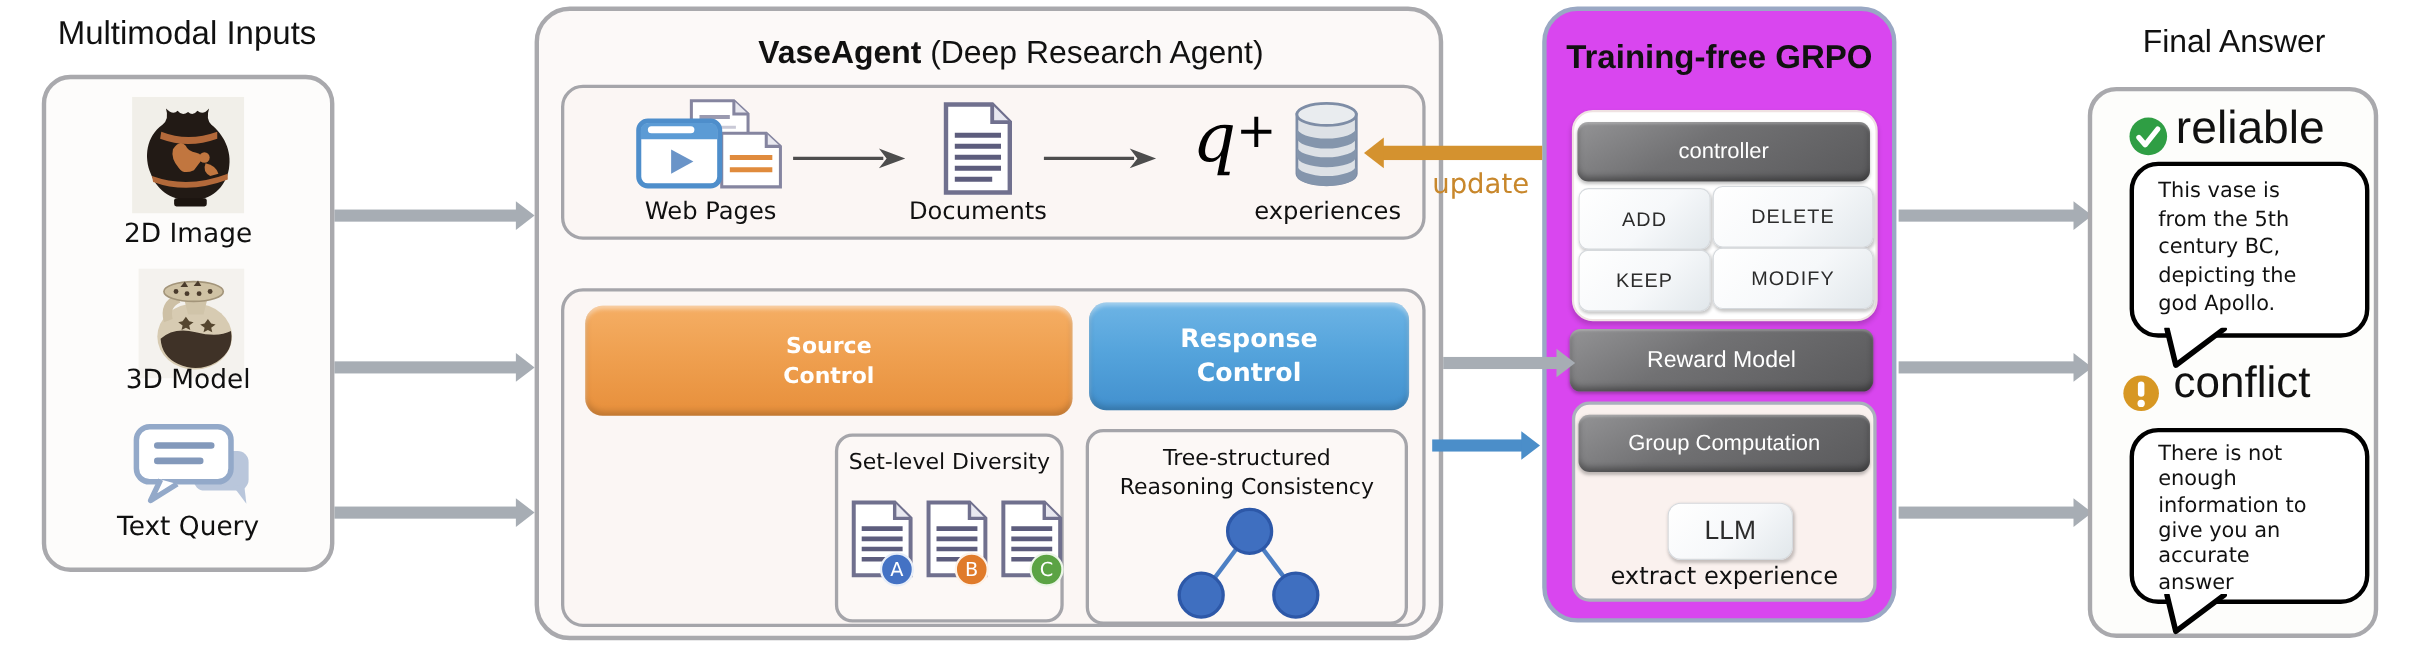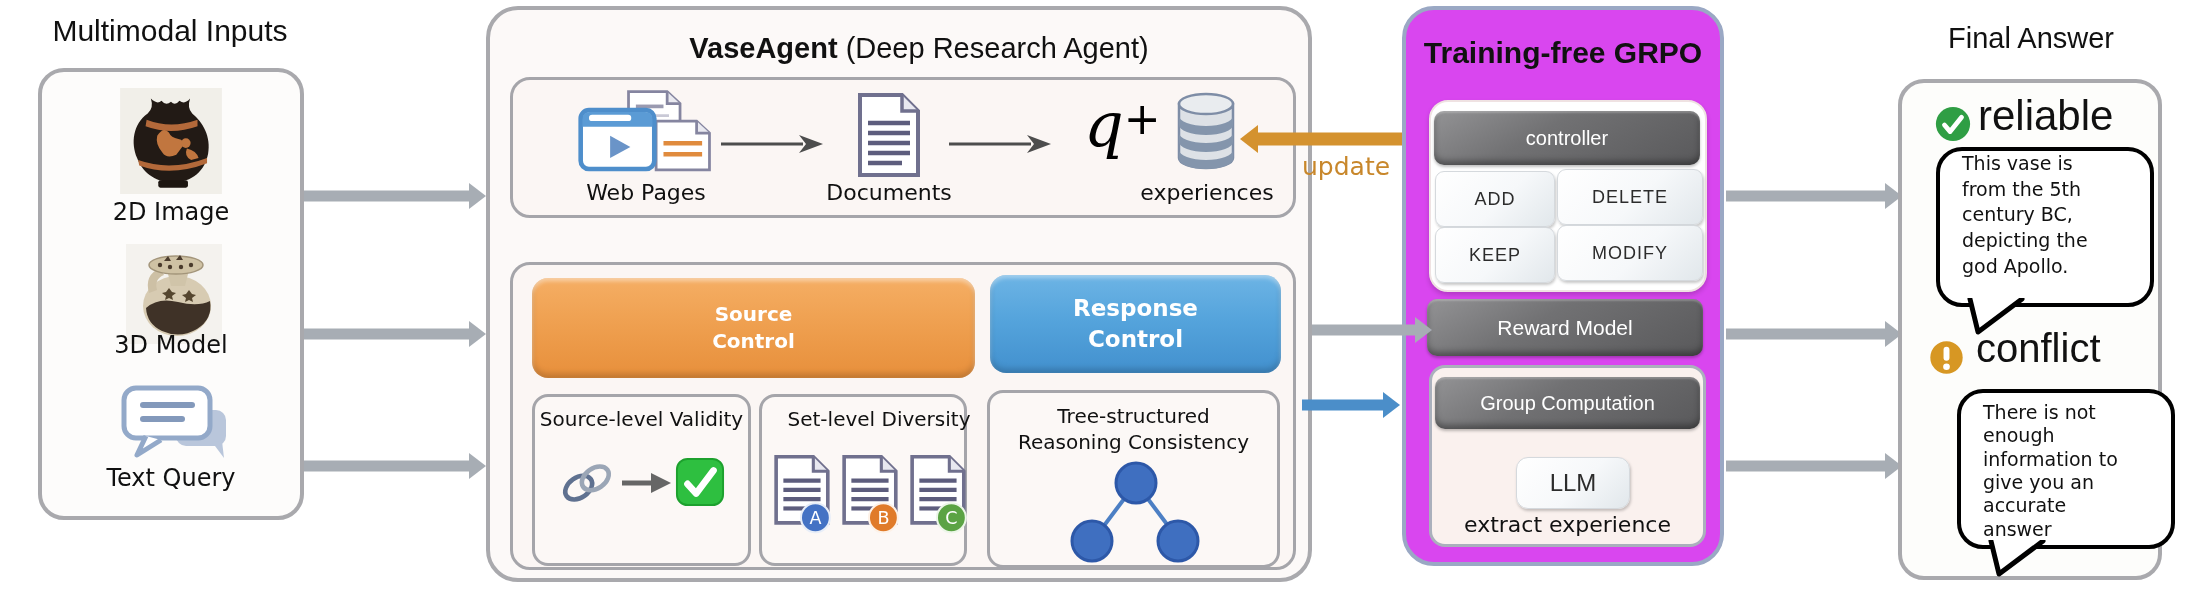--- a/index.html
+++ b/index.html
@@ -179,38 +179,23 @@
       <div class="btn-orange" style="left:19px;top:13px;width:443px;height:100px;">
         <span>Source</span>
         <span>Control</span>
       </div>
 
       <div class="btn-blue" style="left:477px;top:10px;width:291px;height:98px;">
         <span>Response</span>
         <span>Control</span>
       </div>
 
-      <div class="minibox" style="left:19px;top:129px;width:219px;height:172px;">
-        <div class="comic abs ctr" style="left:0;top:10px;width:100%;font-size:20px;">Source-level Validity</div>
-        <svg class="abs" style="left:22px;top:62px;" width="60" height="48" viewBox="0 0 64 52">
-          <ellipse cx="23" cy="31" rx="16" ry="11" transform="rotate(-35 23 31)" fill="none" stroke="#5f7190" stroke-width="5"></ellipse>
-          <ellipse cx="41" cy="21" rx="16" ry="11" transform="rotate(-35 41 21)" fill="none" stroke="#9ba6b6" stroke-width="5"></ellipse>
-        </svg>
-        <svg class="abs" style="left:86px;top:75px;" width="52" height="22" viewBox="0 0 52 22">
-          <line x1="1" y1="11" x2="34" y2="11" stroke="#666" stroke-width="5"></line>
-          <path d="M30 1 L50 11 L30 21 z" fill="#666"></path>
-        </svg>
-        <svg class="abs" style="left:140px;top:60px;" width="50" height="50" viewBox="0 0 52 52">
-          <rect x="2" y="2" width="48" height="48" rx="11" fill="#2ebf40" stroke="#1da12e" stroke-width="2"></rect>
-          <path d="M13 28 l9 10 l18 -24" fill="none" stroke="#fff" stroke-width="7" stroke-linecap="round" stroke-linejoin="round"></path>
-        </svg>
-      </div>
 
       <div class="minibox" style="left:246px;top:129px;width:208px;height:172px;">
-        <div class="comic abs ctr" style="left:0;top:10px;width:100%;font-size:20px;padding-left:16px;">Set-level Diversity</div>
+        <div class="comic abs ctr" style="left:0;top:10px;width:100%;font-size:20px;">Set-level Diversity</div>
         <svg class="abs" style="left:10px;top:50px;" width="62" height="94" viewBox="0 0 60 78">
           <path d="M4 3 h36 l14 14 v50 h-50 z" fill="#fff" stroke="#70708e" stroke-width="3.5"></path>
           <path d="M40 3 v14 h14" fill="#e8e8f0" stroke="#70708e" stroke-width="3"></path>
           <line x1="11" y1="26" x2="47" y2="26" stroke="#5d5d7d" stroke-width="4"></line>
           <line x1="11" y1="35" x2="47" y2="35" stroke="#5d5d7d" stroke-width="4"></line>
           <line x1="11" y1="44" x2="47" y2="44" stroke="#5d5d7d" stroke-width="4"></line>
           <line x1="11" y1="53" x2="40" y2="53" stroke="#5d5d7d" stroke-width="4"></line>
           <circle cx="42" cy="62" r="14" fill="#4472c4" stroke="#e8eef8" stroke-width="2"></circle>
           <text x="42" y="68" font-size="17" fill="#fff" text-anchor="middle" font-family="DejaVu Sans">A</text>
         </svg>
@@ -307,38 +292,38 @@
   <div class="abs head ctr" style="left:1900px;top:22px;width:262px;font-size:29px;">Final Answer</div>
 
   <div class="panel" style="left:1898px;top:79px;width:264px;height:501px;border-radius:26px;background:#fdfdfb;">
 
     <svg class="abs" style="left:32px;top:22px;" width="38" height="38" viewBox="0 0 40 40">
       <circle cx="20" cy="20" r="18" fill="#2f9e44"></circle>
       <path d="M11 21 l6 7 l12 -15" stroke="#fff" stroke-width="5" fill="none" stroke-linecap="round" stroke-linejoin="round"></path>
     </svg>
     <div class="abs head" style="left:76px;top:9px;font-size:42px;">reliable</div>
 
-    <div class="bubble" style="left:34px;top:64px;width:218px;height:160px;padding:0 36px 6px 22px;
+    <div class="bubble" style="left:34px;top:64px;width:218px;height:160px;padding:10px 36px 6px 22px;
          font-size:19px;line-height:1.35;">
       <span>This vase is from the 5th century BC, depicting the god Apollo.</span>
       <svg class="tail" viewBox="0 0 62 38">
         <path d="M6 1 L14 34 L58 1 Z" fill="#ffffff" stroke="none"></path>
         <path d="M6 1 L14 34 L58 1" fill="none" stroke="#000" stroke-width="5" stroke-linecap="round" stroke-linejoin="round"></path>
       </svg>
     </div>
 
     <svg class="abs" style="left:26px;top:256px;" width="37" height="37" viewBox="0 0 40 40">
       <circle cx="20" cy="20" r="17.5" fill="#d79723"></circle>
       <rect x="16.8" y="8.5" width="6.4" height="15" rx="3.2" fill="#fff"></rect>
       <circle cx="20" cy="30" r="3.6" fill="#fff"></circle>
     </svg>
     <div class="abs head" style="left:74px;top:243px;font-size:40px;">conflict</div>
 
     <div class="bubble" style="left:34px;top:306px;width:218px;height:160px;padding:8px 36px 4px 22px;
-         font-size:19px;line-height:1.23;margin-left:21px;">
+         font-size:19px;line-height:1.23;">
       <span>There is not enough information to give you an accurate answer</span>
       <svg class="tail" viewBox="0 0 62 38">
         <path d="M6 1 L14 34 L58 1 Z" fill="#ffffff" stroke="none"></path>
         <path d="M6 1 L14 34 L58 1" fill="none" stroke="#000" stroke-width="5" stroke-linecap="round" stroke-linejoin="round"></path>
       </svg>
     </div>
   </div>
 
 </div>
 

